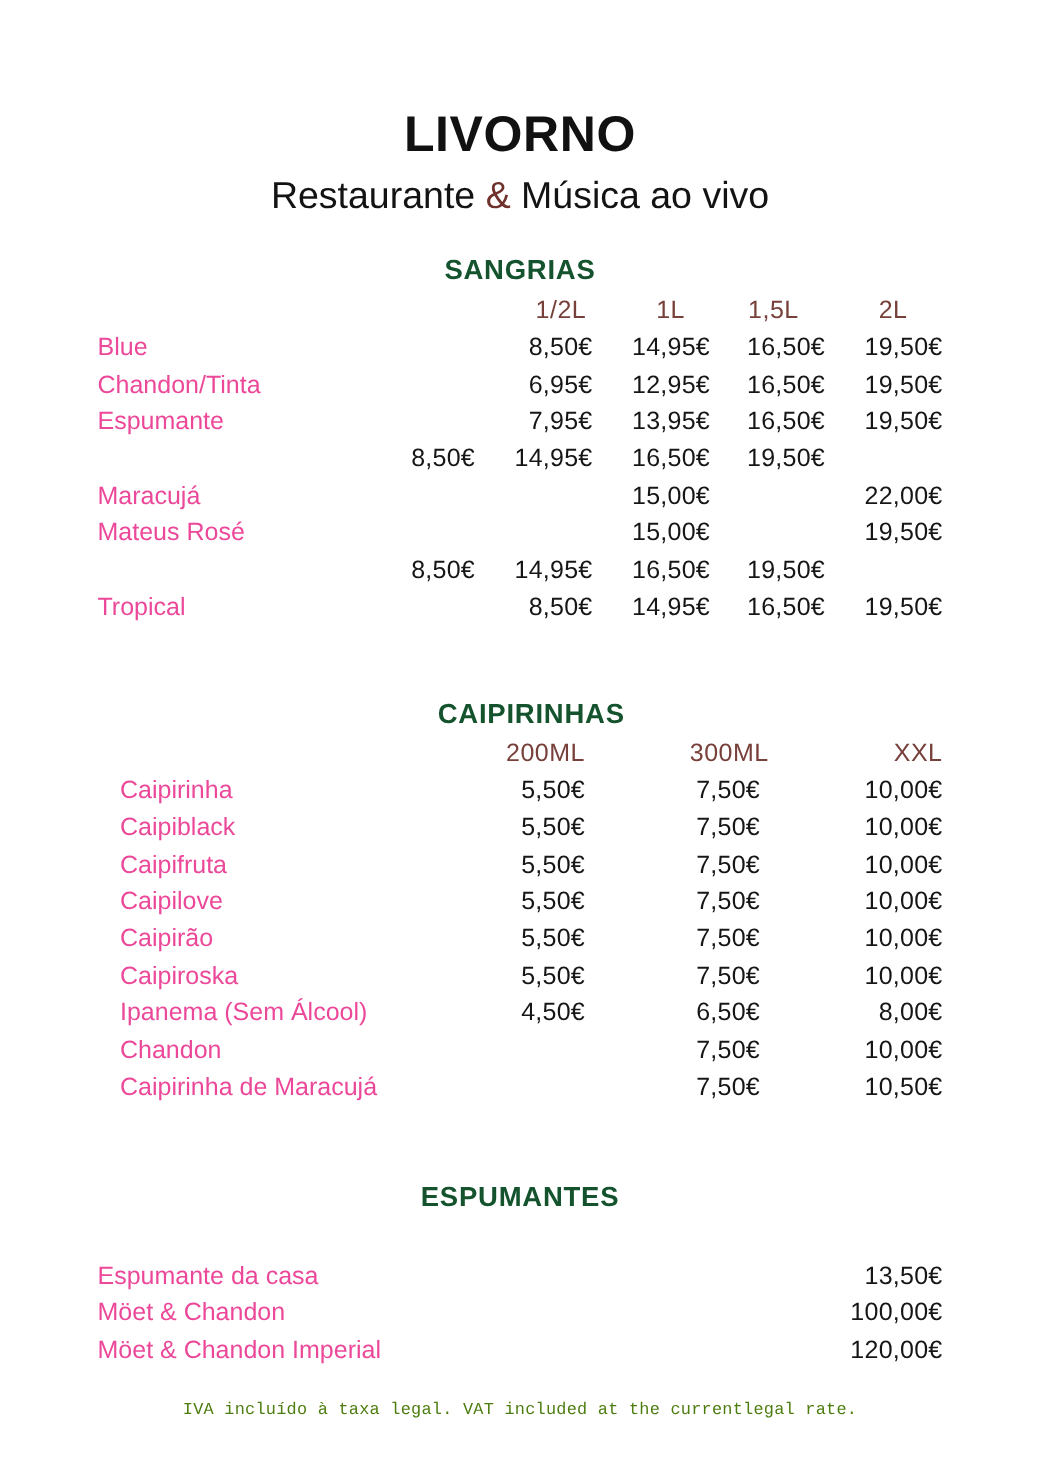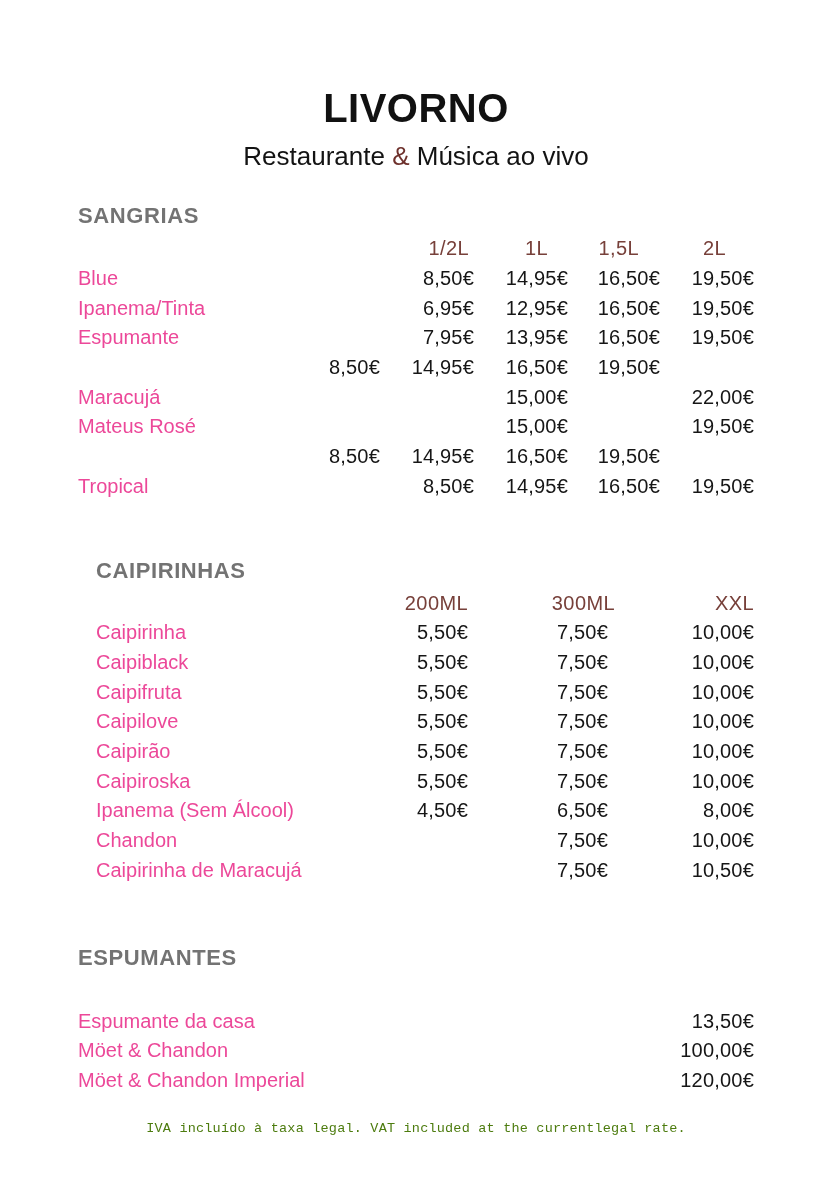--- a/index.html
+++ b/index.html
@@ -13,27 +13,27 @@
     color:#1c1c1c;
     overflow:hidden;
   }
   
   .header-block{text-align:center;}
   .page-title{
     font-size:40px;line-height:40px;font-weight:700;
     letter-spacing:0.5px;color:#111111;margin:12px;
   }
   .page-subtitle{
-    font-size:26px;line-height:33px;margin-top:5px;color:#131313;
+    font-size:30px;line-height:33px;margin-top:5px;color:#131313;
   }
   .amp{color:#6e312c;}
   
   .section-title{
-    text-align:left;font-size:22px;line-height:26px;font-weight:700;
-    color:#737373;letter-spacing:0.6px;margin:0 0 4px 0;
+    text-align:center;font-size:22px;line-height:26px;font-weight:700;
+    color:#14532d;letter-spacing:0.6px;margin:0 0 4px 0;
   }
   .sec-sangrias{margin-top:30px;}
   .sec-caipirinhas{margin-top:57px;margin-left:18px;}
   .sec-espumantes{margin-top:60px;}
   .sec-espumantes .rows{margin-top:35px;}
   .row{display:grid;height:29.7px;align-items:center;}
   .sec-sangrias .row{grid-template-columns:1fr 94px 94px 92px 94px;}
   .sec-caipirinhas .row{grid-template-columns:1fr 100px 140px 146px;}
   .sec-espumantes .row{grid-template-columns:1fr 170px;}
   .cell{font-size:20px;line-height:1;white-space:nowrap;}
@@ -73,21 +73,21 @@
           <span class="cell price">2L</span>
         </div>
         <div class="row">
           <span class="cell label">Blue</span>
           <span class="cell price">8,50€</span>
           <span class="cell price">14,95€</span>
           <span class="cell price">16,50€</span>
           <span class="cell price">19,50€</span>
         </div>
         <div class="row">
-          <span class="cell label">Ipanema/Tinta</span>
+          <span class="cell label">Chandon/Tinta</span>
           <span class="cell price">6,95€</span>
           <span class="cell price">12,95€</span>
           <span class="cell price">16,50€</span>
           <span class="cell price">19,50€</span>
         </div>
         <div class="row">
           <span class="cell label">Espumante</span>
           <span class="cell price">7,95€</span>
           <span class="cell price">13,95€</span>
           <span class="cell price">16,50€</span>

